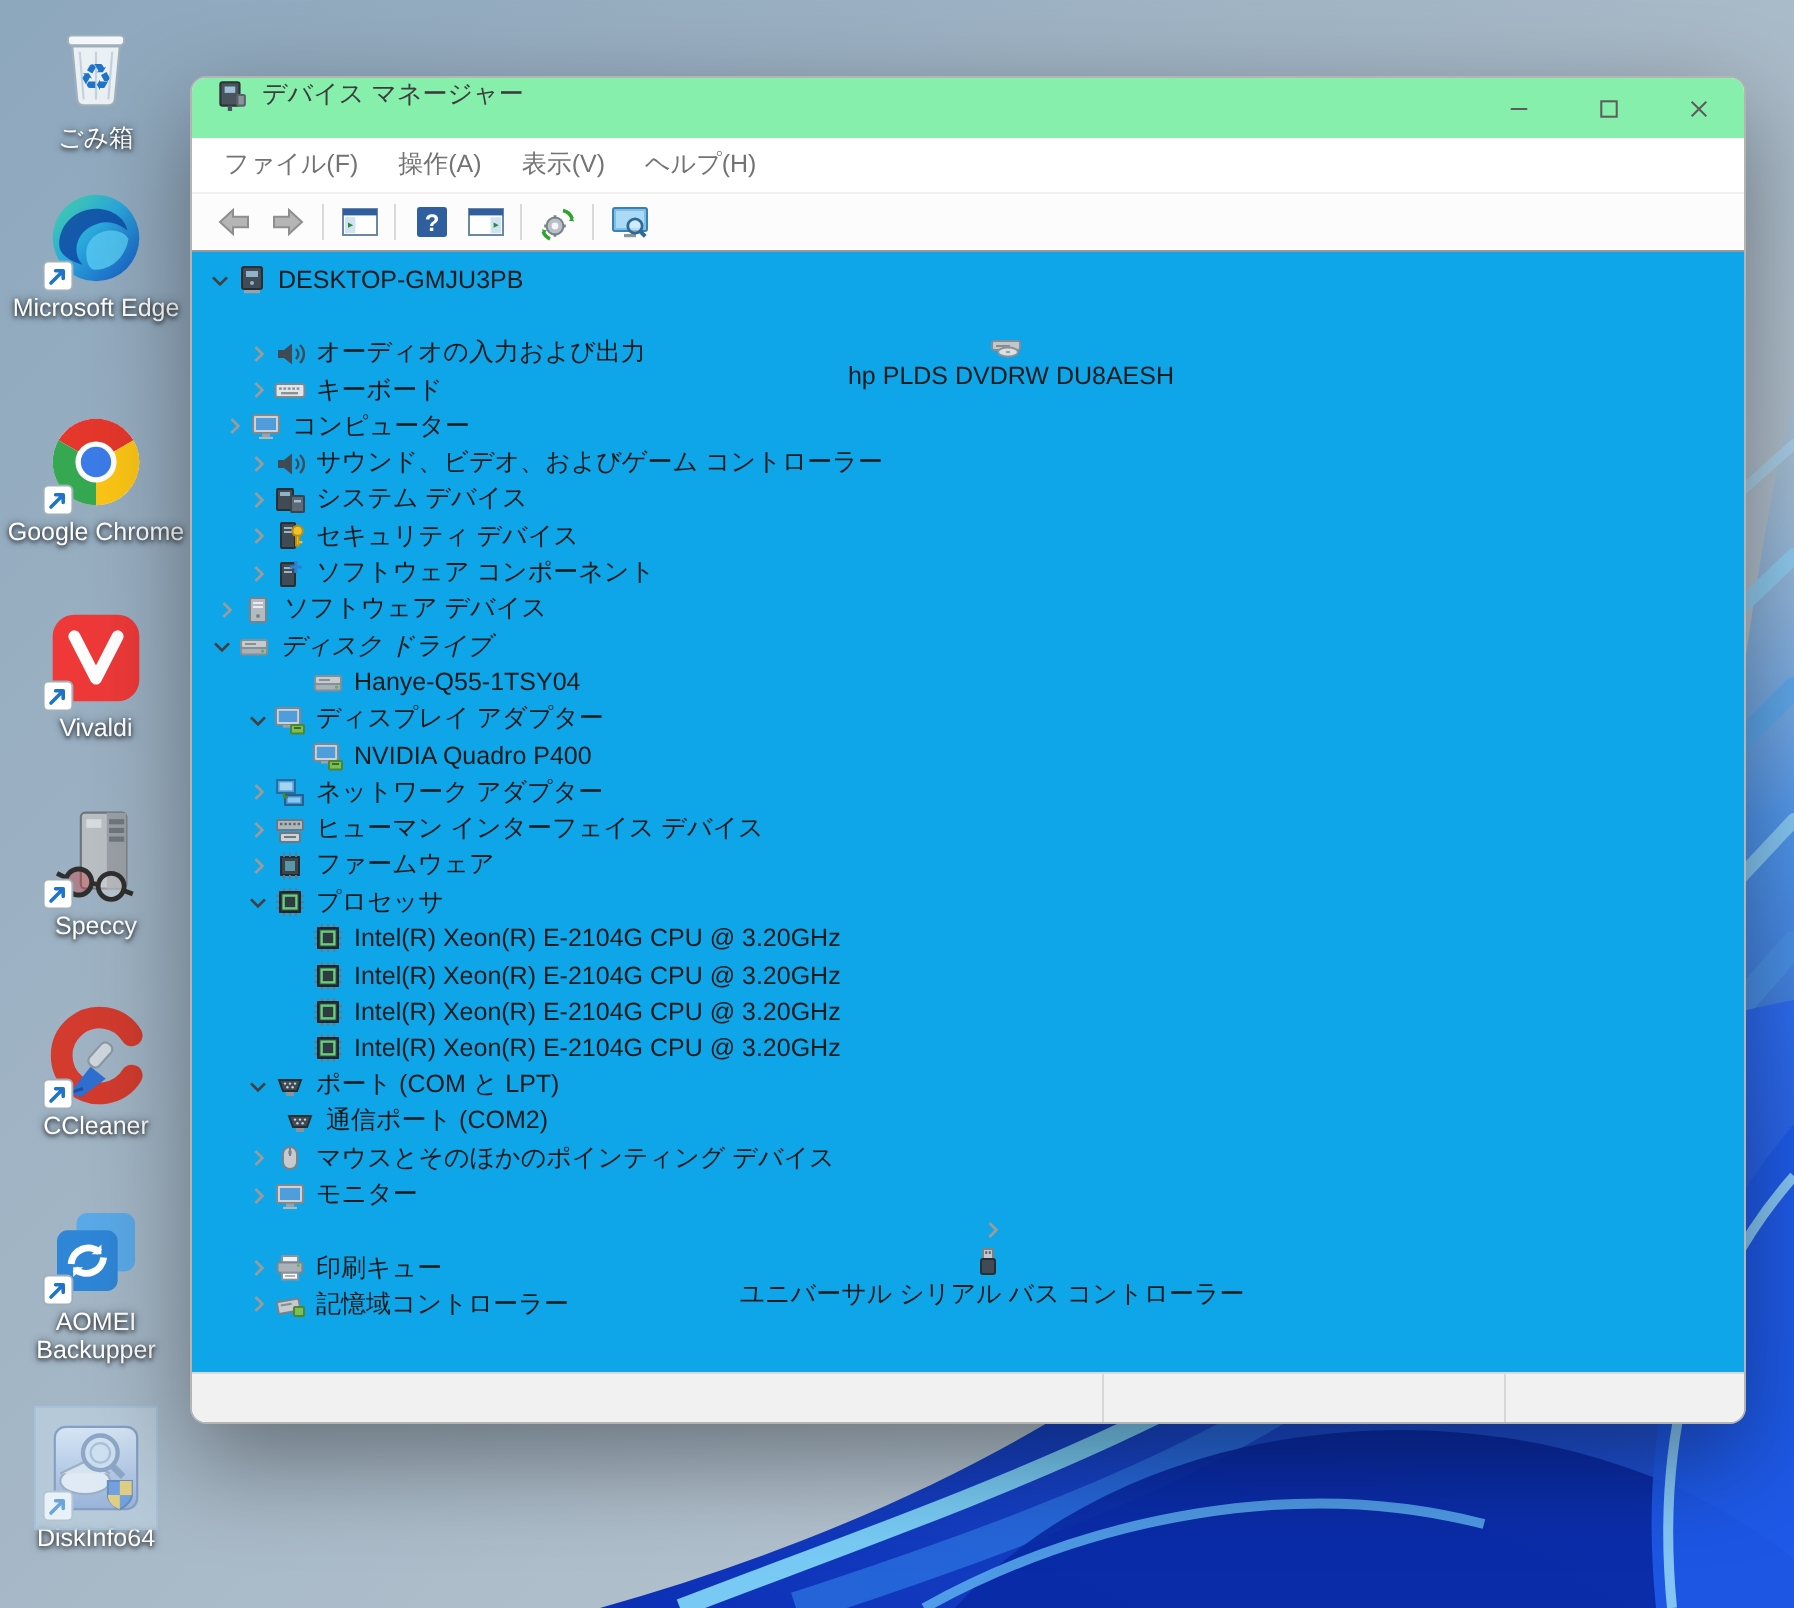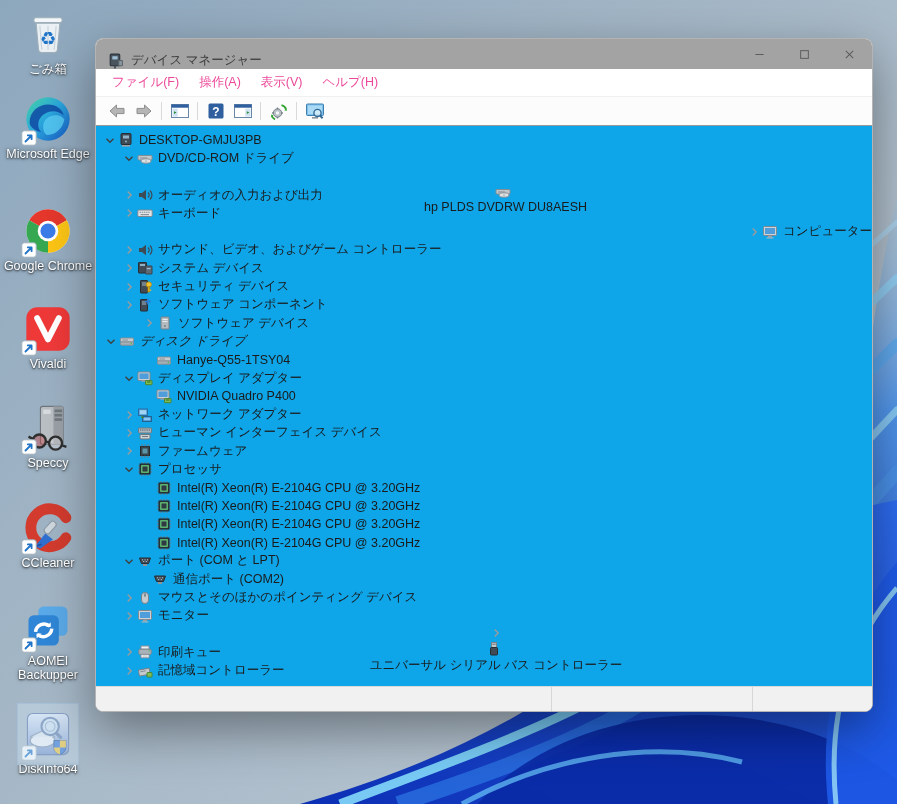--- a/index.html
+++ b/index.html
@@ -16,30 +16,30 @@
   .shortcut-badge svg{width:100%;height:100%;display:block}
   .desktop-icon .label{font-size:12.5px;color:#fff;line-height:1.12;text-align:center;
       text-shadow:0 1px 2px rgba(0,0,0,.75),0 0 4px rgba(0,0,0,.5);max-width:94px}
   .desktop-icon.selected .app::after{content:"";position:absolute;inset:-5px;background:rgba(205,225,240,.45);
       border:1px solid rgba(160,190,215,.7)}
 
   
   .window{position:absolute;left:95px;top:38px;width:776px;height:672px;background:#fff;
           border:1px solid #b4b4b4;border-radius:8px;overflow:hidden;z-index:2;
           box-shadow:0 18px 50px rgba(0,0,0,.4);display:flex;flex-direction:column}
-  .titlebar{flex:0 0 30px;display:flex;align-items:flex-end;padding-left:11px;background:#a3a3a3}
+  .titlebar{flex:0 0 30px;display:flex;align-items:flex-start;padding-left:11px;background:#86efac}
   .title-icon{width:17px;height:17px;margin-right:7px}
   .title-icon svg{width:100%;height:100%;display:block}
   .title-text{font-size:12.5px;color:#3c3c3c;flex:1}
   .caption-buttons{display:flex;height:100%}
   .caption-btn{width:45px;height:100%;display:flex;align-items:center;justify-content:center}
   .caption-btn svg{width:11px;height:11px;display:block}
 
   .menubar{flex:0 0 27px;display:flex;align-items:center;padding-left:6px;background:#fff}
-  .menu-item{font-size:12.5px;color:#ec4899;padding:3px 10px}
+  .menu-item{font-size:12.5px;color:#737373;padding:3px 10px}
 
   .toolbar{flex:0 0 28px;display:flex;align-items:center;padding-left:7px;background:#fcfcfc;
            border-top:1px solid #f0f0f0;border-bottom:1px solid #999}
   .tool-btn{width:27px;height:24px;display:flex;align-items:center;justify-content:center}
   .tool-btn svg{width:20px;height:20px;display:block}
   .tool-sep{width:1px;height:18px;background:#d9d9d9;margin:0 4px}
 
   .tree{flex:1 1 auto;background:#0ea5e9;padding-top:5px;overflow:hidden}
   .tree-row{height:18.3px;display:flex;align-items:center;font-size:12.5px;color:#1b1b1b;white-space:nowrap}
   .chevron{width:17px;height:16px;flex:0 0 auto;display:flex;align-items:center;justify-content:center}
@@ -222,36 +222,20 @@
           <svg viewBox="0 0 16 16" xmlns="http://www.w3.org/2000/svg">
             <rect x="3" y="1.5" width="10" height="11" rx="1" fill="#414b55" stroke="#262d33"></rect>
             <rect x="5" y="3.5" width="6" height="3" fill="#8fb3c9"></rect>
             <circle cx="8" cy="9.5" r="1" fill="#8fb3c9"></circle>
             <rect x="4" y="13" width="8" height="1.6" fill="#9aa3ab"></rect>
           </svg>
         </span>
     <span class="row-label">DESKTOP-GMJU3PB</span>
   </div>
 
-  <div class="tree-row" style="padding-left: 24px;">
-    <span class="chevron">
-          <svg viewBox="0 0 16 16" xmlns="http://www.w3.org/2000/svg">
-            <polyline points="4,6.5 8,10.5 12,6.5" fill="none" stroke="#404040" stroke-width="1.6"></polyline>
-          </svg>
-        </span>
-    <span class="dev-icon">
-          <svg viewBox="0 0 16 16" xmlns="http://www.w3.org/2000/svg">
-            <rect x="1" y="5.5" width="14" height="4.5" rx="1" fill="#c2c7cc" stroke="#848d94"></rect>
-            <line x1="3" y1="8" x2="10" y2="8" stroke="#848d94"></line>
-            <ellipse cx="9" cy="11" rx="5" ry="2.2" fill="#dde1e4" stroke="#8b9196"></ellipse>
-            <ellipse cx="9" cy="11" rx="1.2" ry="0.6" fill="#9aa3ab"></ellipse>
-          </svg>
-        </span>
-    <span class="row-label">DVD/CD-ROM ドライブ</span>
-  </div>
 
   <div class="tree-row" style="padding-left: 43px; flex-direction: column;">
     <span class="chevron"></span>
     <span class="dev-icon">
           <svg viewBox="0 0 16 16" xmlns="http://www.w3.org/2000/svg">
             <rect x="1" y="5.5" width="14" height="4.5" rx="1" fill="#c2c7cc" stroke="#848d94"></rect>
             <line x1="3" y1="8" x2="10" y2="8" stroke="#848d94"></line>
             <ellipse cx="9" cy="11" rx="5" ry="2.2" fill="#dde1e4" stroke="#8b9196"></ellipse>
             <ellipse cx="9" cy="11" rx="1.2" ry="0.6" fill="#9aa3ab"></ellipse>
           </svg>
@@ -290,21 +274,21 @@
               <rect x="6.9" y="6.7" width="1.4" height="1.2"></rect>
               <rect x="9.1" y="6.7" width="1.4" height="1.2"></rect>
               <rect x="11.3" y="6.7" width="1.4" height="1.2"></rect>
               <rect x="3.5" y="9" width="8.5" height="1.2"></rect>
             </g>
           </svg>
         </span>
     <span class="row-label">キーボード</span>
   </div>
 
-  <div class="tree-row" style="padding-left: 12px; justify-content: flex-end;">
+  <div class="tree-row" style="padding-left: 12px;">
     <span class="chevron">
           <svg viewBox="0 0 16 16" xmlns="http://www.w3.org/2000/svg">
             <polyline points="6.5,4 10.5,8 6.5,12" fill="none" stroke="#9b9b9b" stroke-width="1.6"></polyline>
           </svg>
         </span>
     <span class="dev-icon">
           <svg viewBox="0 0 16 16" xmlns="http://www.w3.org/2000/svg">
             <rect x="1.5" y="2.5" width="13" height="9" rx="1" fill="#cdd2d6" stroke="#7f8890"></rect>
             <rect x="3" y="4" width="10" height="6" fill="#4f9ddb"></rect>
             <rect x="6" y="11.8" width="4" height="1.6" fill="#9aa2aa"></rect>
@@ -376,21 +360,21 @@
           <svg viewBox="0 0 16 16" xmlns="http://www.w3.org/2000/svg">
             <rect x="3.5" y="2.5" width="7" height="11.5" rx="0.5" fill="#414b55" stroke="#262d33"></rect>
             <rect x="5" y="4.5" width="4" height="1" fill="#9fb6c6"></rect>
             <rect x="5" y="6.5" width="4" height="1" fill="#9fb6c6"></rect>
             <path d="M11.7 1.5v2.2h2.2v1.6h-2.2v2.2h-1.6V5.3H7.9V3.7h2.2V1.5z" fill="#2f7fd6"></path>
           </svg>
         </span>
     <span class="row-label">ソフトウェア コンポーネント</span>
   </div>
 
-  <div class="tree-row" style="padding-left: 8px; margin-left: 36px;">
+  <div class="tree-row" style="padding-left: 8px;">
     <span class="chevron">
           <svg viewBox="0 0 16 16" xmlns="http://www.w3.org/2000/svg">
             <polyline points="6.5,4 10.5,8 6.5,12" fill="none" stroke="#9b9b9b" stroke-width="1.6"></polyline>
           </svg>
         </span>
     <span class="dev-icon">
           <svg viewBox="0 0 16 16" xmlns="http://www.w3.org/2000/svg">
             <rect x="4" y="2" width="8" height="12" rx="0.8" fill="#b3bac0" stroke="#79828a"></rect>
             <rect x="5.5" y="4" width="5" height="1" fill="#e8ecef"></rect>
             <rect x="5.5" y="6" width="5" height="1" fill="#e8ecef"></rect>
@@ -670,21 +654,21 @@
               <circle cx="10.5" cy="6.8" r="0.6"></circle>
               <circle cx="6.7" cy="8.6" r="0.6"></circle>
               <circle cx="9.3" cy="8.6" r="0.6"></circle>
             </g>
             <rect x="6" y="11" width="4" height="2" fill="#8a949c"></rect>
           </svg>
         </span>
     <span class="row-label">ポート (COM と LPT)</span>
   </div>
 
-  <div class="tree-row" style="padding-left: 39px;">
+  <div class="tree-row" style="padding-left: 29px;">
     <span class="chevron"></span>
     <span class="dev-icon">
           <svg viewBox="0 0 16 16" xmlns="http://www.w3.org/2000/svg">
             <path d="M2.5 5h11l-2 5.5h-7z" fill="#414b55" stroke="#262d33"></path>
             <g fill="#c9d2da">
               <circle cx="5.5" cy="6.8" r="0.6"></circle>
               <circle cx="8" cy="6.8" r="0.6"></circle>
               <circle cx="10.5" cy="6.8" r="0.6"></circle>
               <circle cx="6.7" cy="8.6" r="0.6"></circle>
               <circle cx="9.3" cy="8.6" r="0.6"></circle>

